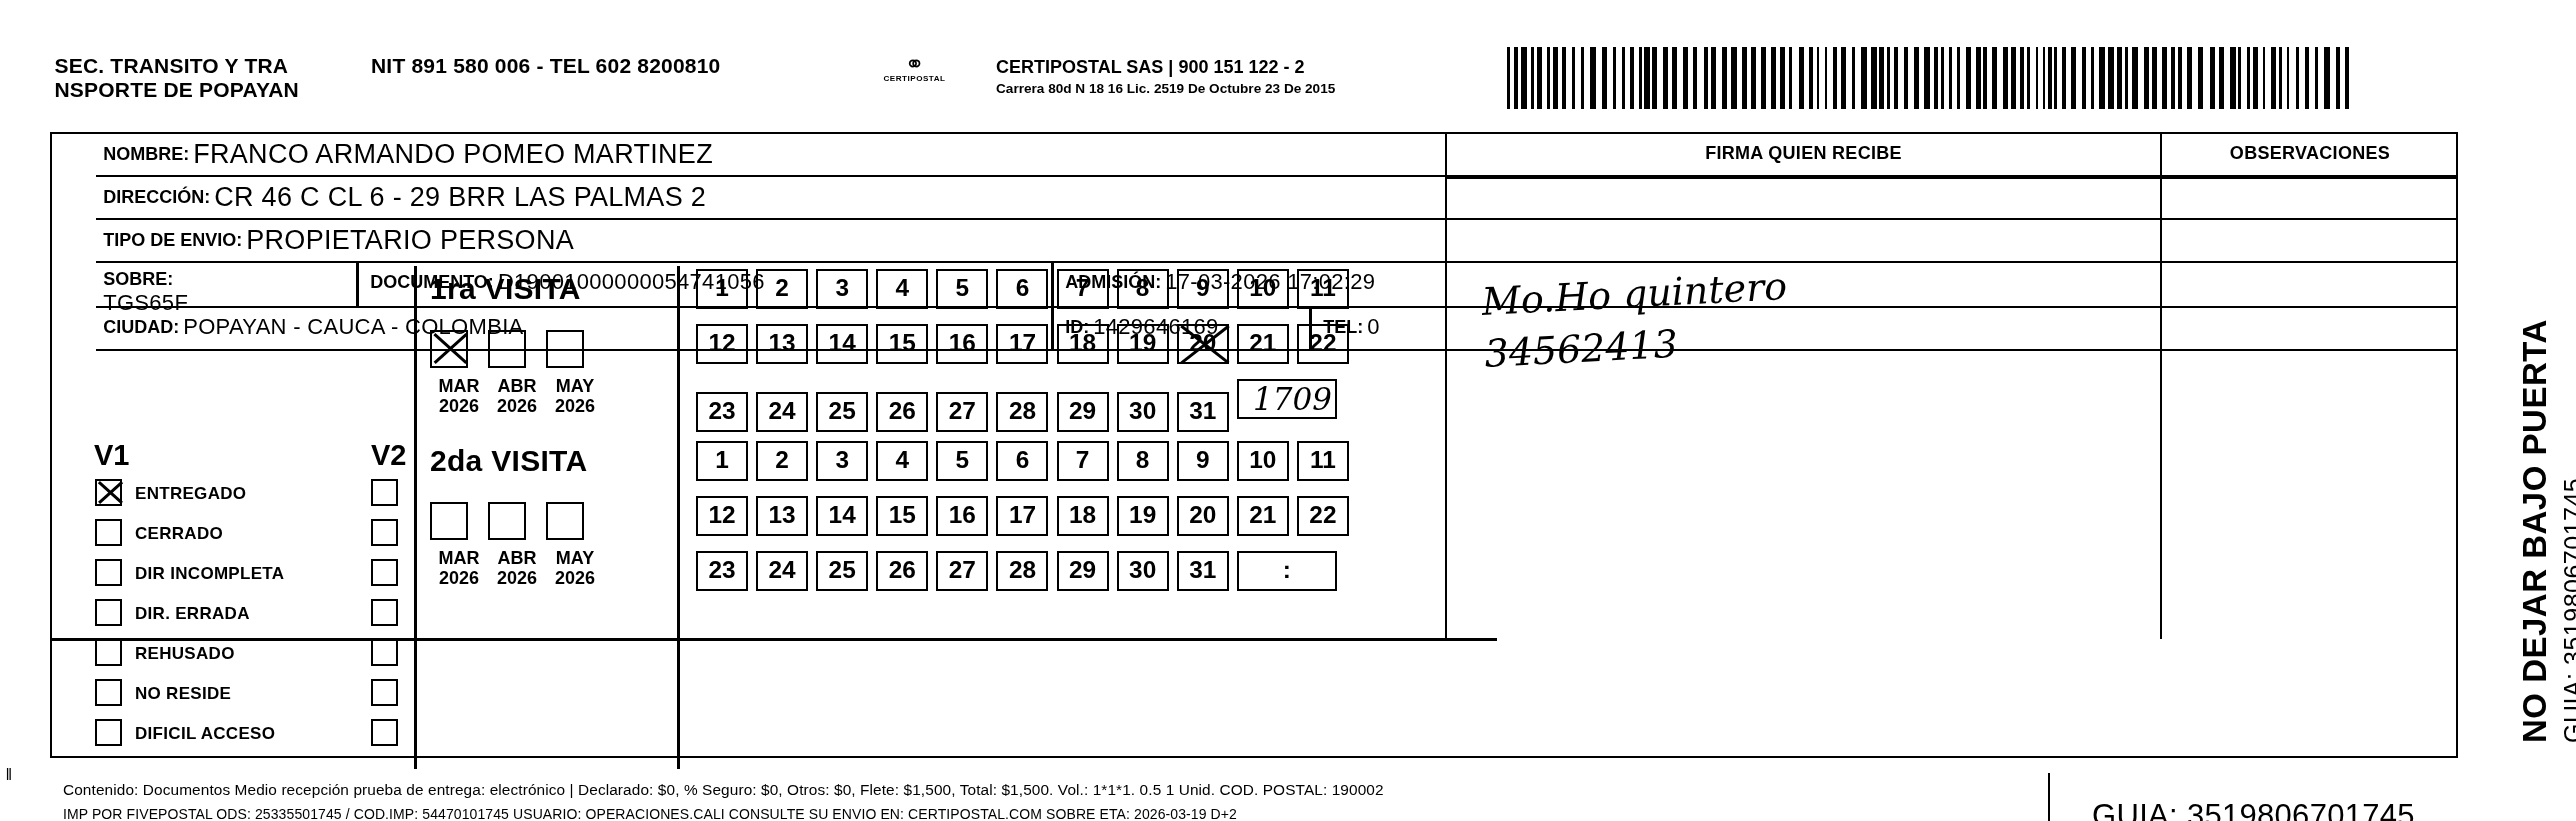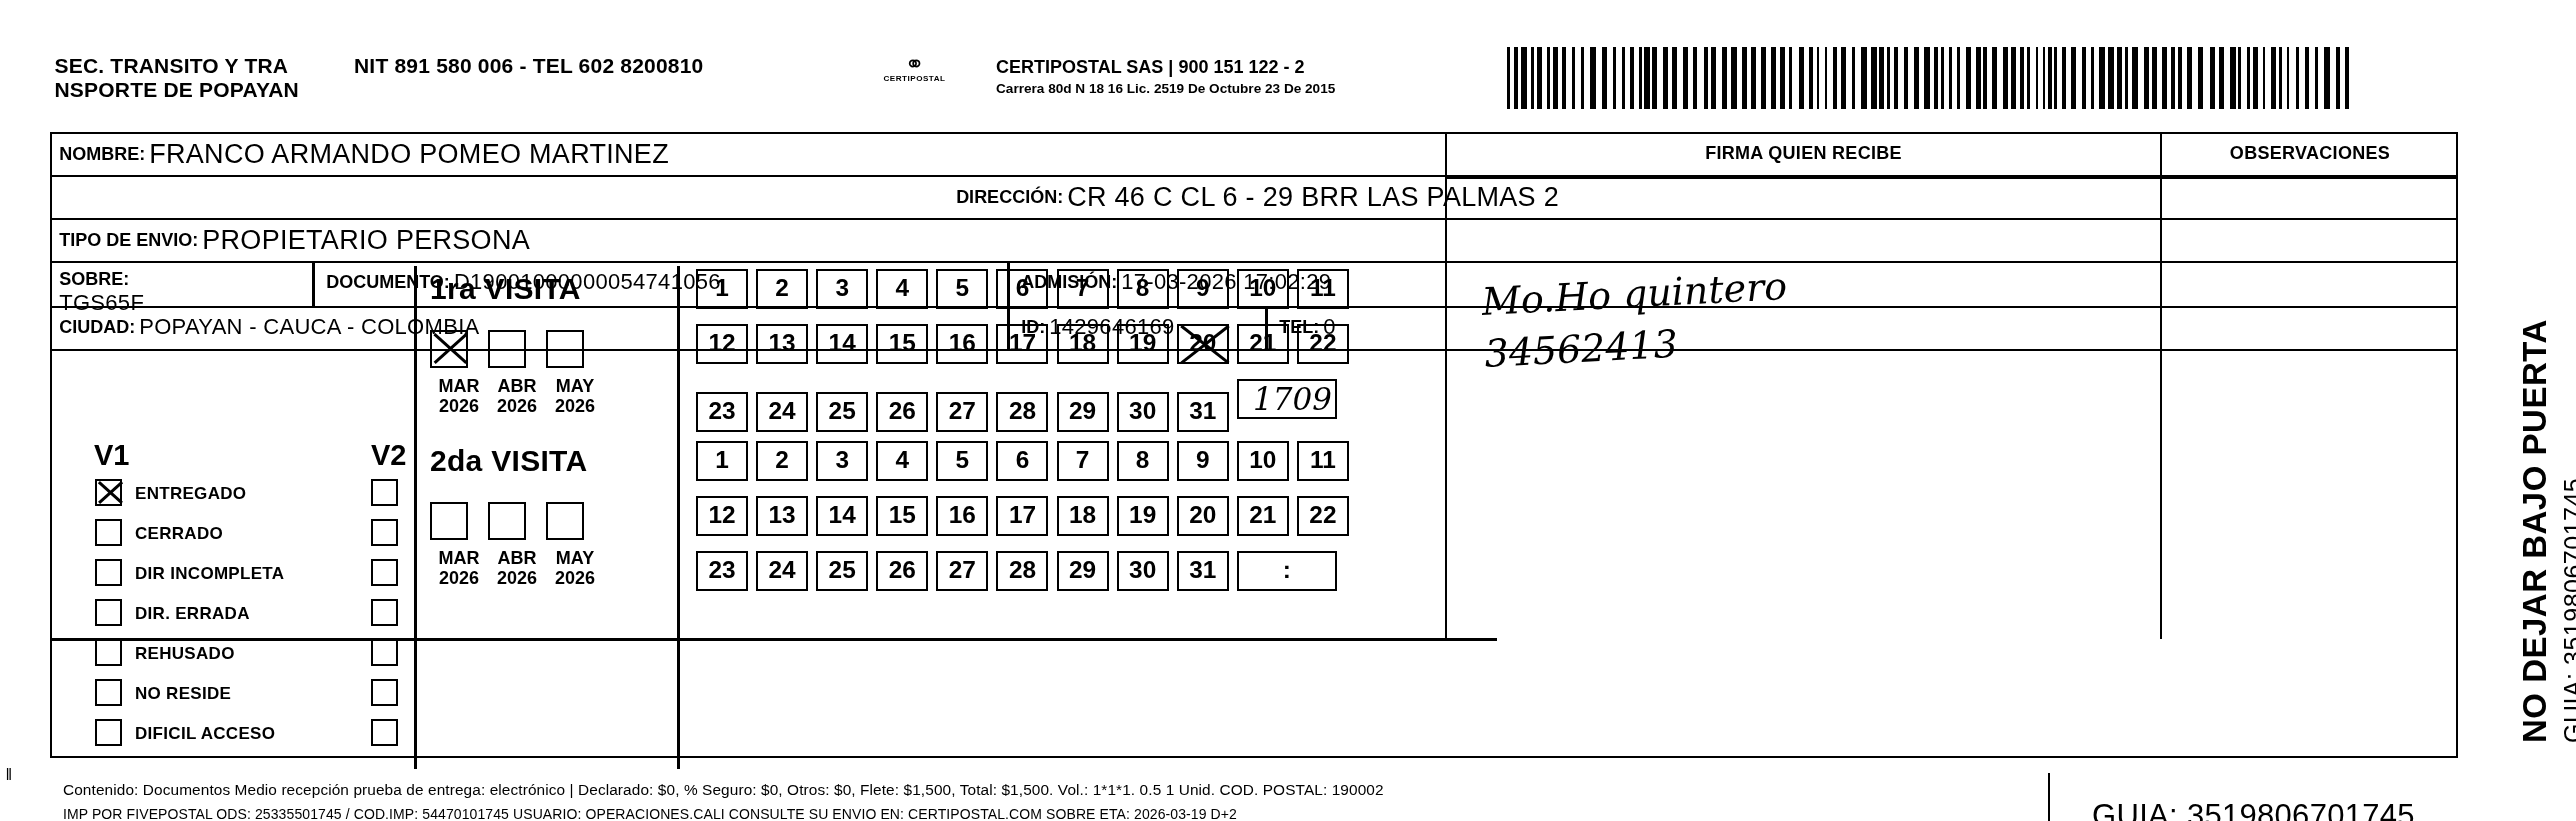--- a/index.html
+++ b/index.html
@@ -2,41 +2,41 @@
 <html style="font-size:14.5px"><head>
 <meta charset="utf-8">
 <style>
   html,body{margin:0;padding:0;background:#ffffff;}
   body{width:2576px;height:822px;font-family:"Liberation Sans",sans-serif;color:#000;}
   .page{position:relative;width:2576px;height:822px;}
 
   
   .header{position:absolute;left:50px;top:54px;width:2426px;height:68px;}
   .hdr-col1{position:absolute;left:4.5px;top:0;width:299px;font-size:21px;font-weight:bold;line-height:23.5px;letter-spacing:0.2px;}
-  .hdr-col2{position:absolute;left:304px;top:0;width:471px;font-size:21px;font-weight:bold;line-height:23.5px;letter-spacing:0.2px;}
+  .hdr-col2{position:absolute;left:321px;top:0;width:471px;font-size:21px;font-weight:bold;line-height:23.5px;letter-spacing:0.2px;}
   .hdr-logo{position:absolute;left:819px;top:0px;width:91px;text-align:center;}
   .hdr-logo .mark{font-size:23.5px;line-height:20px;}
   .hdr-logo .mark-txt{font-size:8.1px;font-weight:bold;letter-spacing:0.5px;}
   .hdr-col3{position:absolute;left:946px;top:1.8px;width:480px;font-size:18px;font-weight:bold;line-height:22px;}
   .hdr-col3 .sub{font-size:13.6px;font-weight:bold;}
 
   
   .barcode{position:absolute;left:1507px;top:47px;width:846px;height:62px;display:flex;align-items:stretch;overflow:hidden;}
   .barcode i{display:block;height:100%;background:#000;}
 
   
   .frame{position:absolute;left:50px;top:132px;width:2408px;height:626px;border:2.7px solid #000;box-sizing:border-box;}
 
-  .row{position:relative;border-bottom:2.7px solid #000;box-sizing:border-box;}
+  .row{position:relative;border-bottom:2.7px solid #000;box-sizing:border-box;margin-left:44px;}
   .lbl{font-size:18px;font-weight:bold;display:inline-block;vertical-align:middle;}
   .val{font-size:27px;display:inline-block;vertical-align:middle;letter-spacing:0.3px;}
   .val-sm{font-size:22px;}
 
   .r1{height:43px;padding:5.4px 0 0 7.2px;}
-  .r2{height:43px;padding:5.4px 0 0 7.2px;text-align:center;}
+  .r2{height:43px;padding:5.4px 0 0 7.2px;}
   .r3{height:43px;padding:5.4px 0 0 7.2px;}
   .r4{height:45px;padding:0;}
   .r5{height:43px;padding:0;}
 
   .cellpad{padding:6.3px 0 0 7.2px;}
 
   .vdiv{position:absolute;top:0;bottom:0;width:2.7px;background:#000;}
   .firma-col{position:absolute;left:1445px;top:132px;width:715px;height:507px;border-left:2.7px solid #000;box-sizing:border-box;}
   .obs-col{position:absolute;left:2160px;top:132px;width:298px;height:507px;border-left:2.7px solid #000;box-sizing:border-box;}
   .col-title{font-size:18px;font-weight:bold;text-align:center;padding-top:11px;letter-spacing:0.3px;}

